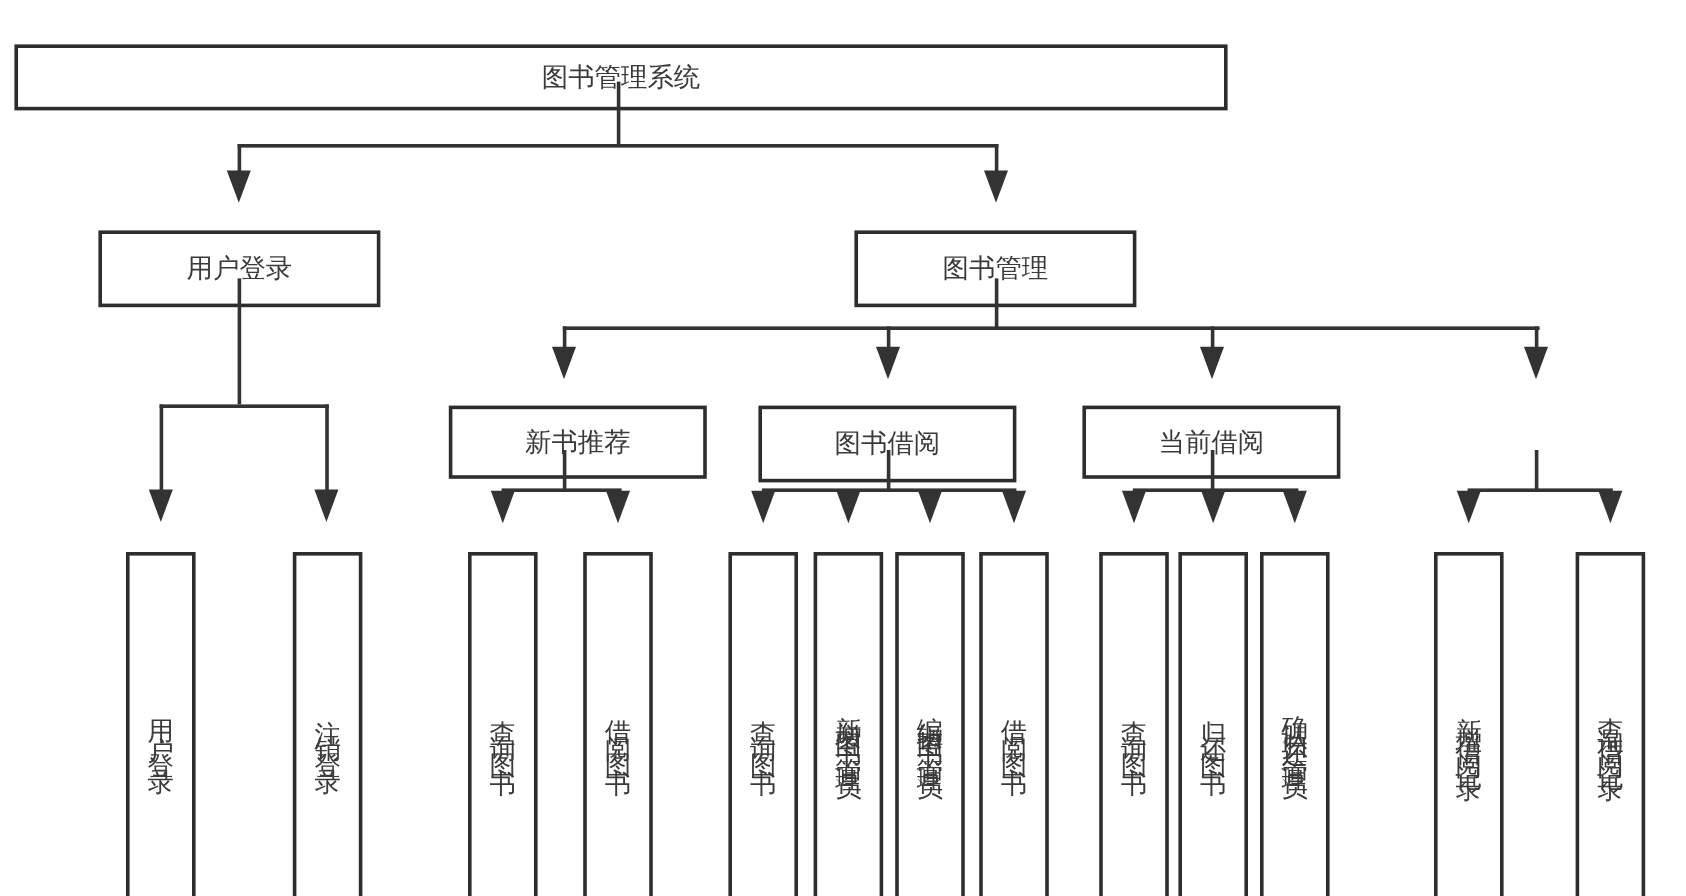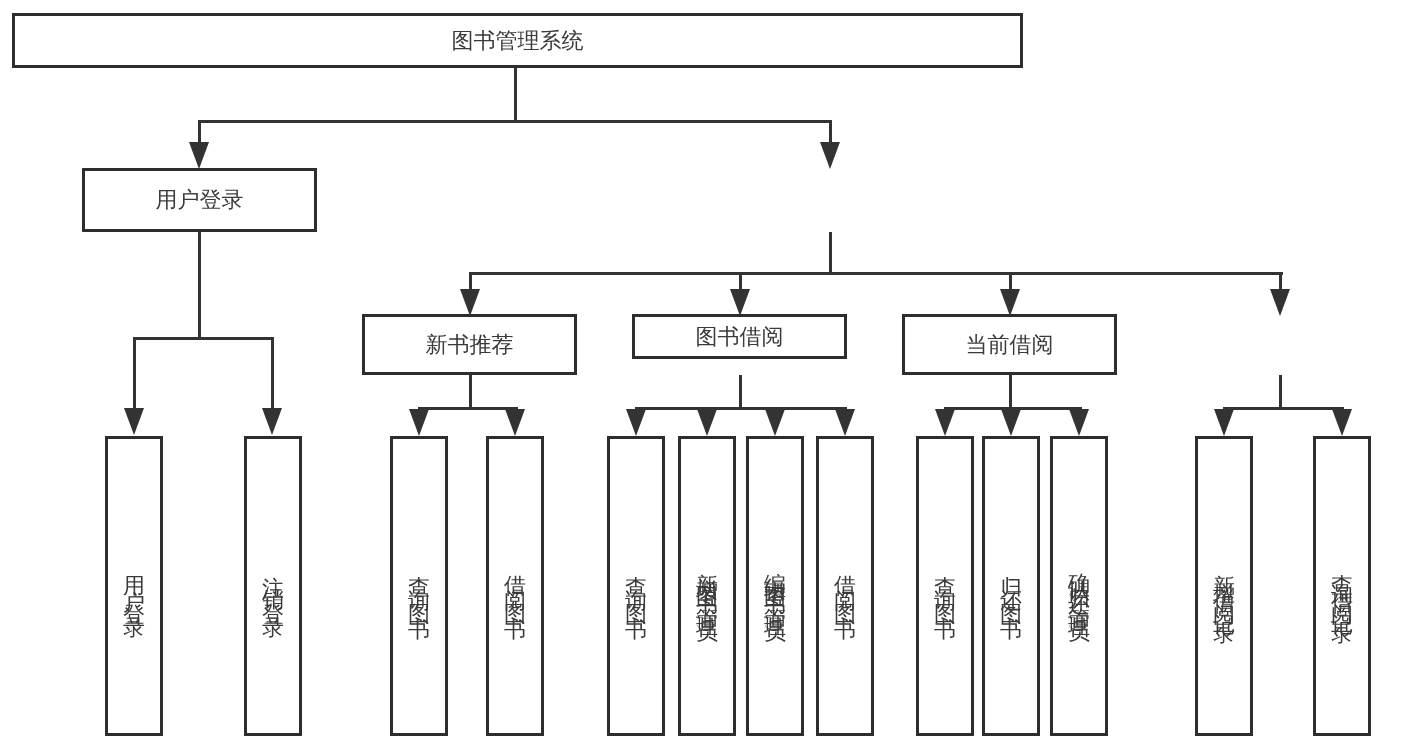--- a/index.html
+++ b/index.html
@@ -3,21 +3,21 @@
 <meta charset="utf-8">
 <style>
   html,body{margin:0;padding:0;background:#fff;}
   .stage{
     position:relative;width:1405px;height:747px;background:var(--background,#ffffff);
     font-family:"Liberation Sans","DejaVu Sans",sans-serif;overflow:hidden;
   }
   .box{
     position:absolute;box-sizing:border-box;border:3px solid var(--box_border,#2d2d2d);
     background:#fff;display:flex;align-items:center;justify-content:center;
-    color:var(--text,#3a3a3a);font-size:22px;line-height:1;white-space:nowrap;
+    color:var(--text,#3a3a3a);font-size:22px;line-height:1;white-space:nowrap;margin-top:24px;
   }
   .vbox{writing-mode:vertical-rl;text-orientation:mixed;}
   .v4{letter-spacing:14px;}
   .v6{letter-spacing:10px;}
   .v9{letter-spacing:7px;}
   .vl,.hl{position:absolute;background:var(--line,#333333);}
   .vl{width:3px;}
   .hl{height:3px;}
   .arr{
     position:absolute;width:0;height:0;
@@ -37,41 +37,42 @@
   <div class="box" style="left:12px;top:13px;width:1011px;height:55px">图书管理系统</div>
 
   <div class="vl" style="left:514px;top:68px;height:52px"></div>
   <div class="hl" style="left:198px;top:120px;width:634px"></div>
   <div class="vl" style="left:198px;top:120px;height:24px"></div>
   <div class="arr" style="left:189px;top:142px"></div>
   <div class="vl" style="left:829px;top:120px;height:24px"></div>
   <div class="arr" style="left:820px;top:142px"></div>
 
   <div class="box" style="left:82px;top:168px;width:235px;height:64px">用户登录</div>
+  <div class="box" style="left:712px;top:168px;width:235px;height:64px">图书管理</div>
 
   <div class="vl" style="left:198px;top:232px;height:105px"></div>
   <div class="hl" style="left:133px;top:337px;width:141px"></div>
   <div class="vl" style="left:133px;top:337px;height:72px"></div>
   <div class="arr" style="left:124px;top:408px"></div>
   <div class="vl" style="left:271px;top:337px;height:72px"></div>
   <div class="arr" style="left:262px;top:408px"></div>
 
   <div class="vl" style="left:829px;top:232px;height:43px"></div>
   <div class="hl" style="left:469px;top:272px;width:814px"></div>
   <div class="vl" style="left:469px;top:272px;height:19px"></div>
   <div class="arr" style="left:460px;top:289px"></div>
   <div class="vl" style="left:739px;top:272px;height:19px"></div>
   <div class="arr" style="left:730px;top:289px"></div>
   <div class="vl" style="left:1009px;top:272px;height:19px"></div>
   <div class="arr" style="left:1000px;top:289px"></div>
   <div class="vl" style="left:1279px;top:272px;height:19px"></div>
   <div class="arr" style="left:1270px;top:289px"></div>
 
-  <div class="box" style="left:362px;top:314px;width:215px;height:61px">新书推荐</div>
-  <div class="box" style="left:632px;top:314px;width:215px;height:45px">图书借阅</div>
+  <div class="box" style="left:374px;top:314px;width:215px;height:61px">新书推荐</div>
+  <div class="box" style="left:632px;top:314px;width:215px;height:64px">图书借阅</div>
   <div class="box" style="left:902px;top:314px;width:215px;height:61px">当前借阅</div>
 
   <div class="vl" style="left:469px;top:375px;height:33px"></div>
   <div class="vl" style="left:739px;top:375px;height:33px"></div>
   <div class="vl" style="left:1009px;top:375px;height:33px"></div>
   <div class="vl" style="left:1279px;top:375px;height:33px"></div>
 
   <div class="hl" style="left:418px;top:407px;width:100px"></div>
   <div class="arr" style="left:409px;top:409px"></div>
   <div class="arr" style="left:505px;top:409px"></div>

